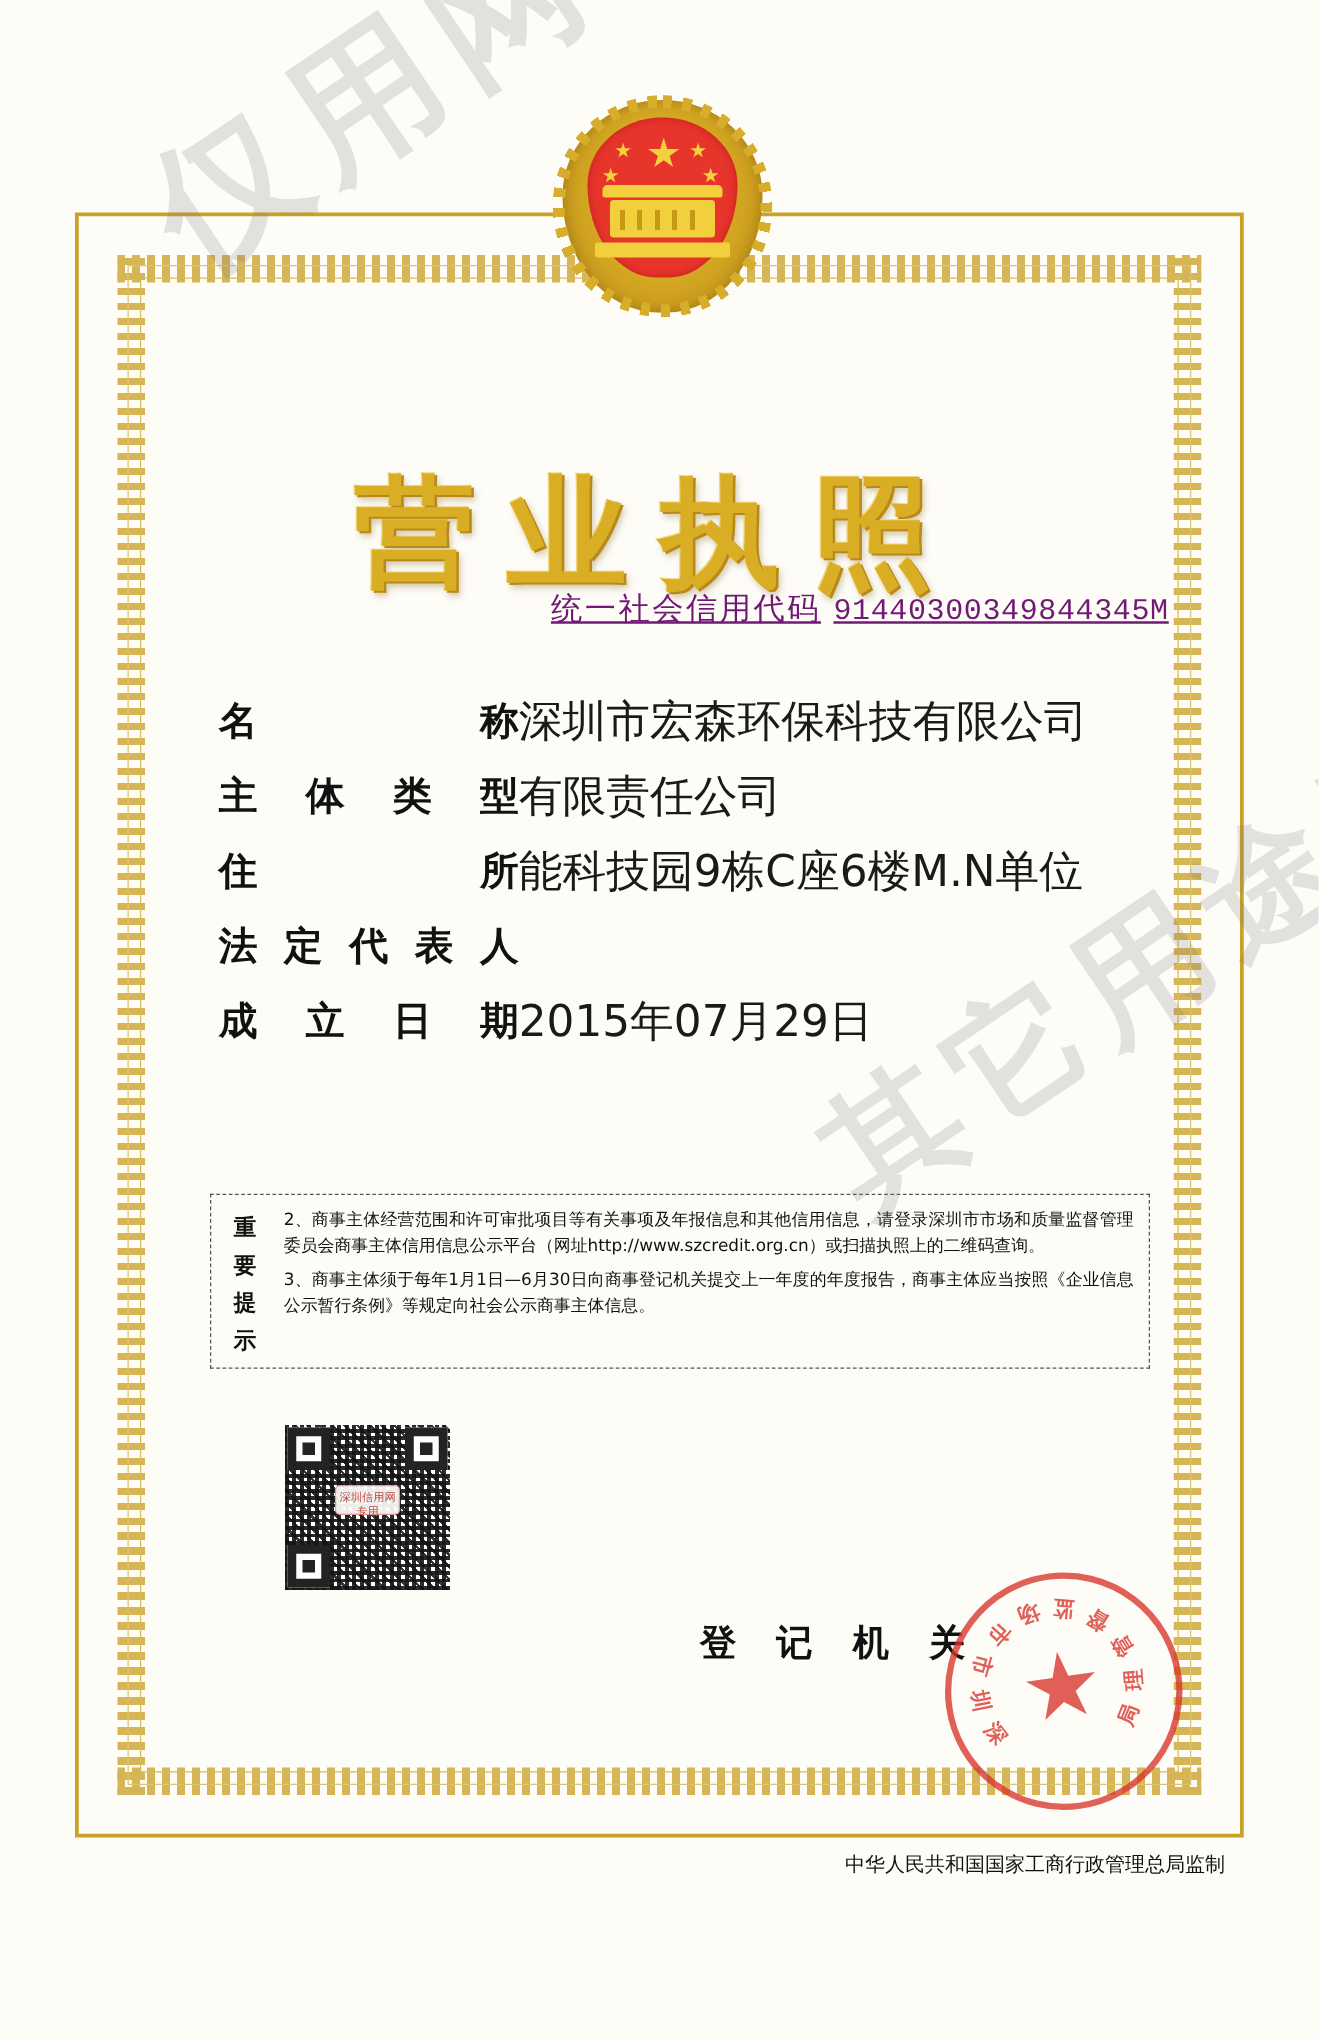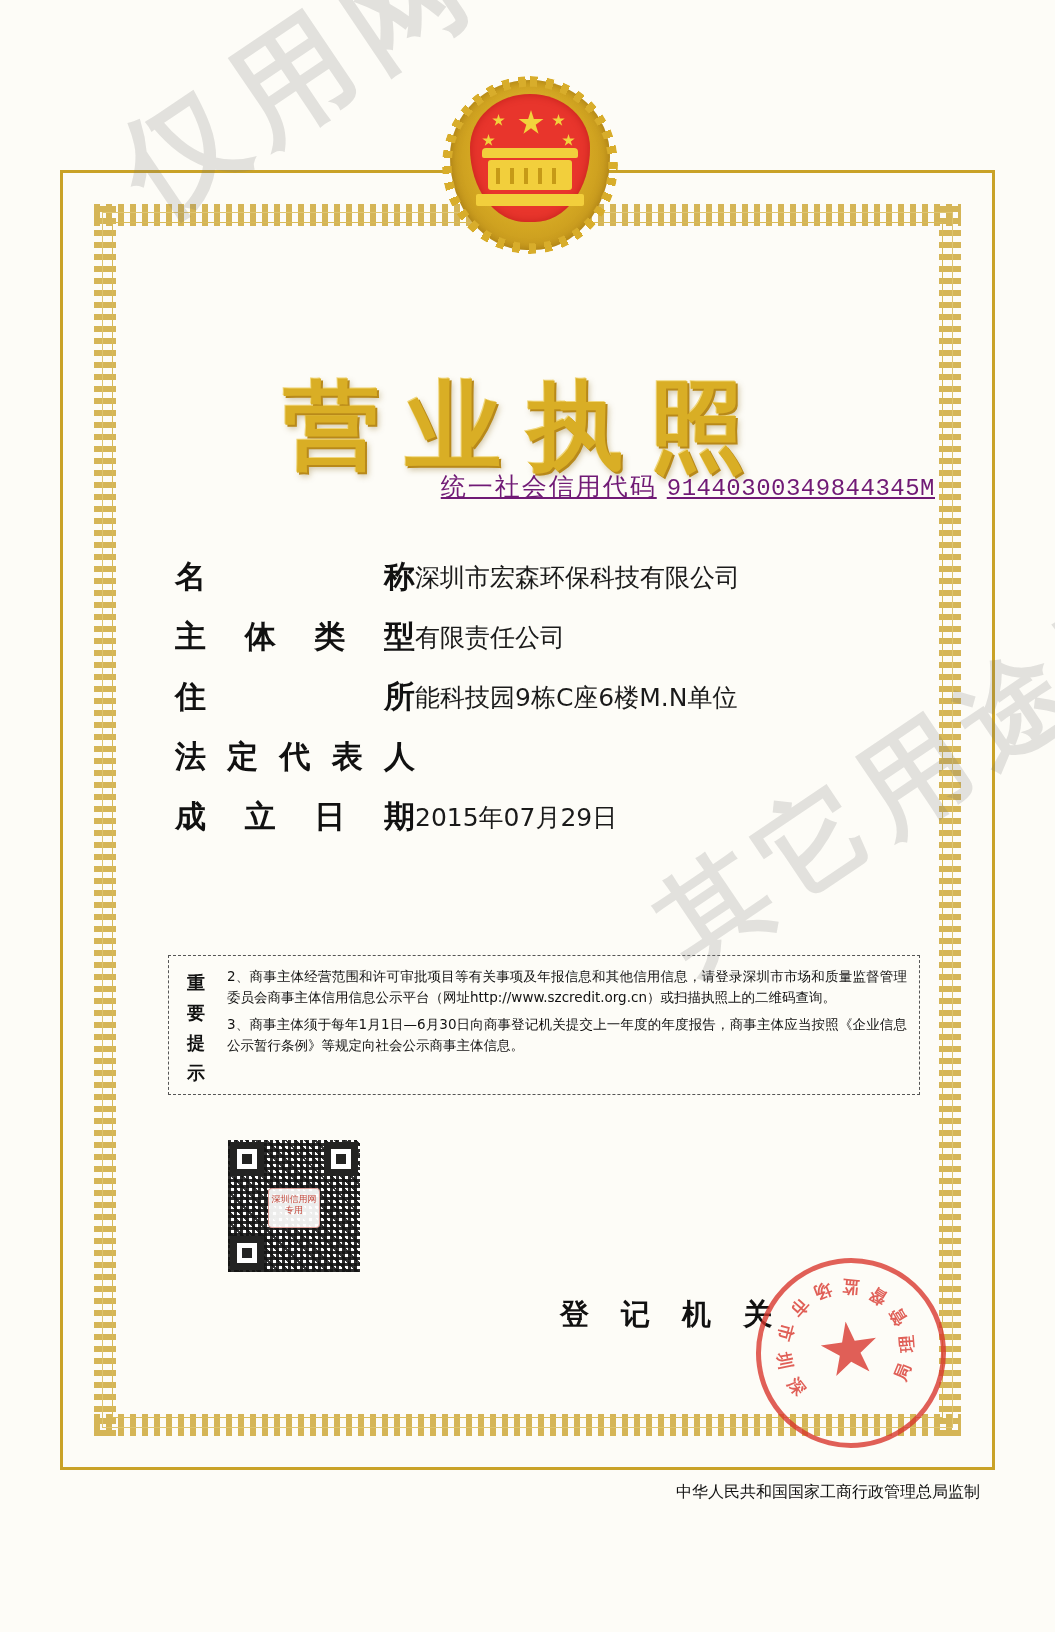--- a/index.html
+++ b/index.html
@@ -188,21 +188,21 @@
     font-weight: bold;
     font-size: 31px;
     color: #111;
     display: flex;
     justify-content: space-between;
   }
   .field .k span { display: inline-block; }
   .field .v {
     flex: 1;
     font-family: "DejaVu Sans", sans-serif;
-    font-size: 25px;
+    font-size: 35px;
     color: #1a1a1a;
     line-height: 40px;
     padding-top: 2px;
   }
   .field .v .line2 { display: block; }
 
   
   .notice {
     position: absolute;
     left: 168px; top: 955px;
@@ -258,21 +258,21 @@
     left: 5px; top: 5px;
     width: 10px; height: 10px;
     background: #111;
   }
   .qr .f1 { left: 2px;  top: 2px; }
   .qr .f2 { right: 2px; top: 2px; }
   .qr .f3 { left: 2px;  bottom: 2px; }
   .qr .qr-stamp {
     position: absolute;
     left: 40px; top: 48px;
-    width: 52px; height: 40px;
+    width: 52px; height: 24px;
     border-radius: 4px;
     background: rgba(255,255,255,.92);
     color: #c0392b;
     font-family: "DejaVu Sans", sans-serif;
     font-size: 9px;
     line-height: 11px;
     text-align: center;
     padding-top: 5px;
     box-sizing: border-box;
     border: 1px solid rgba(192,57,43,.5);

